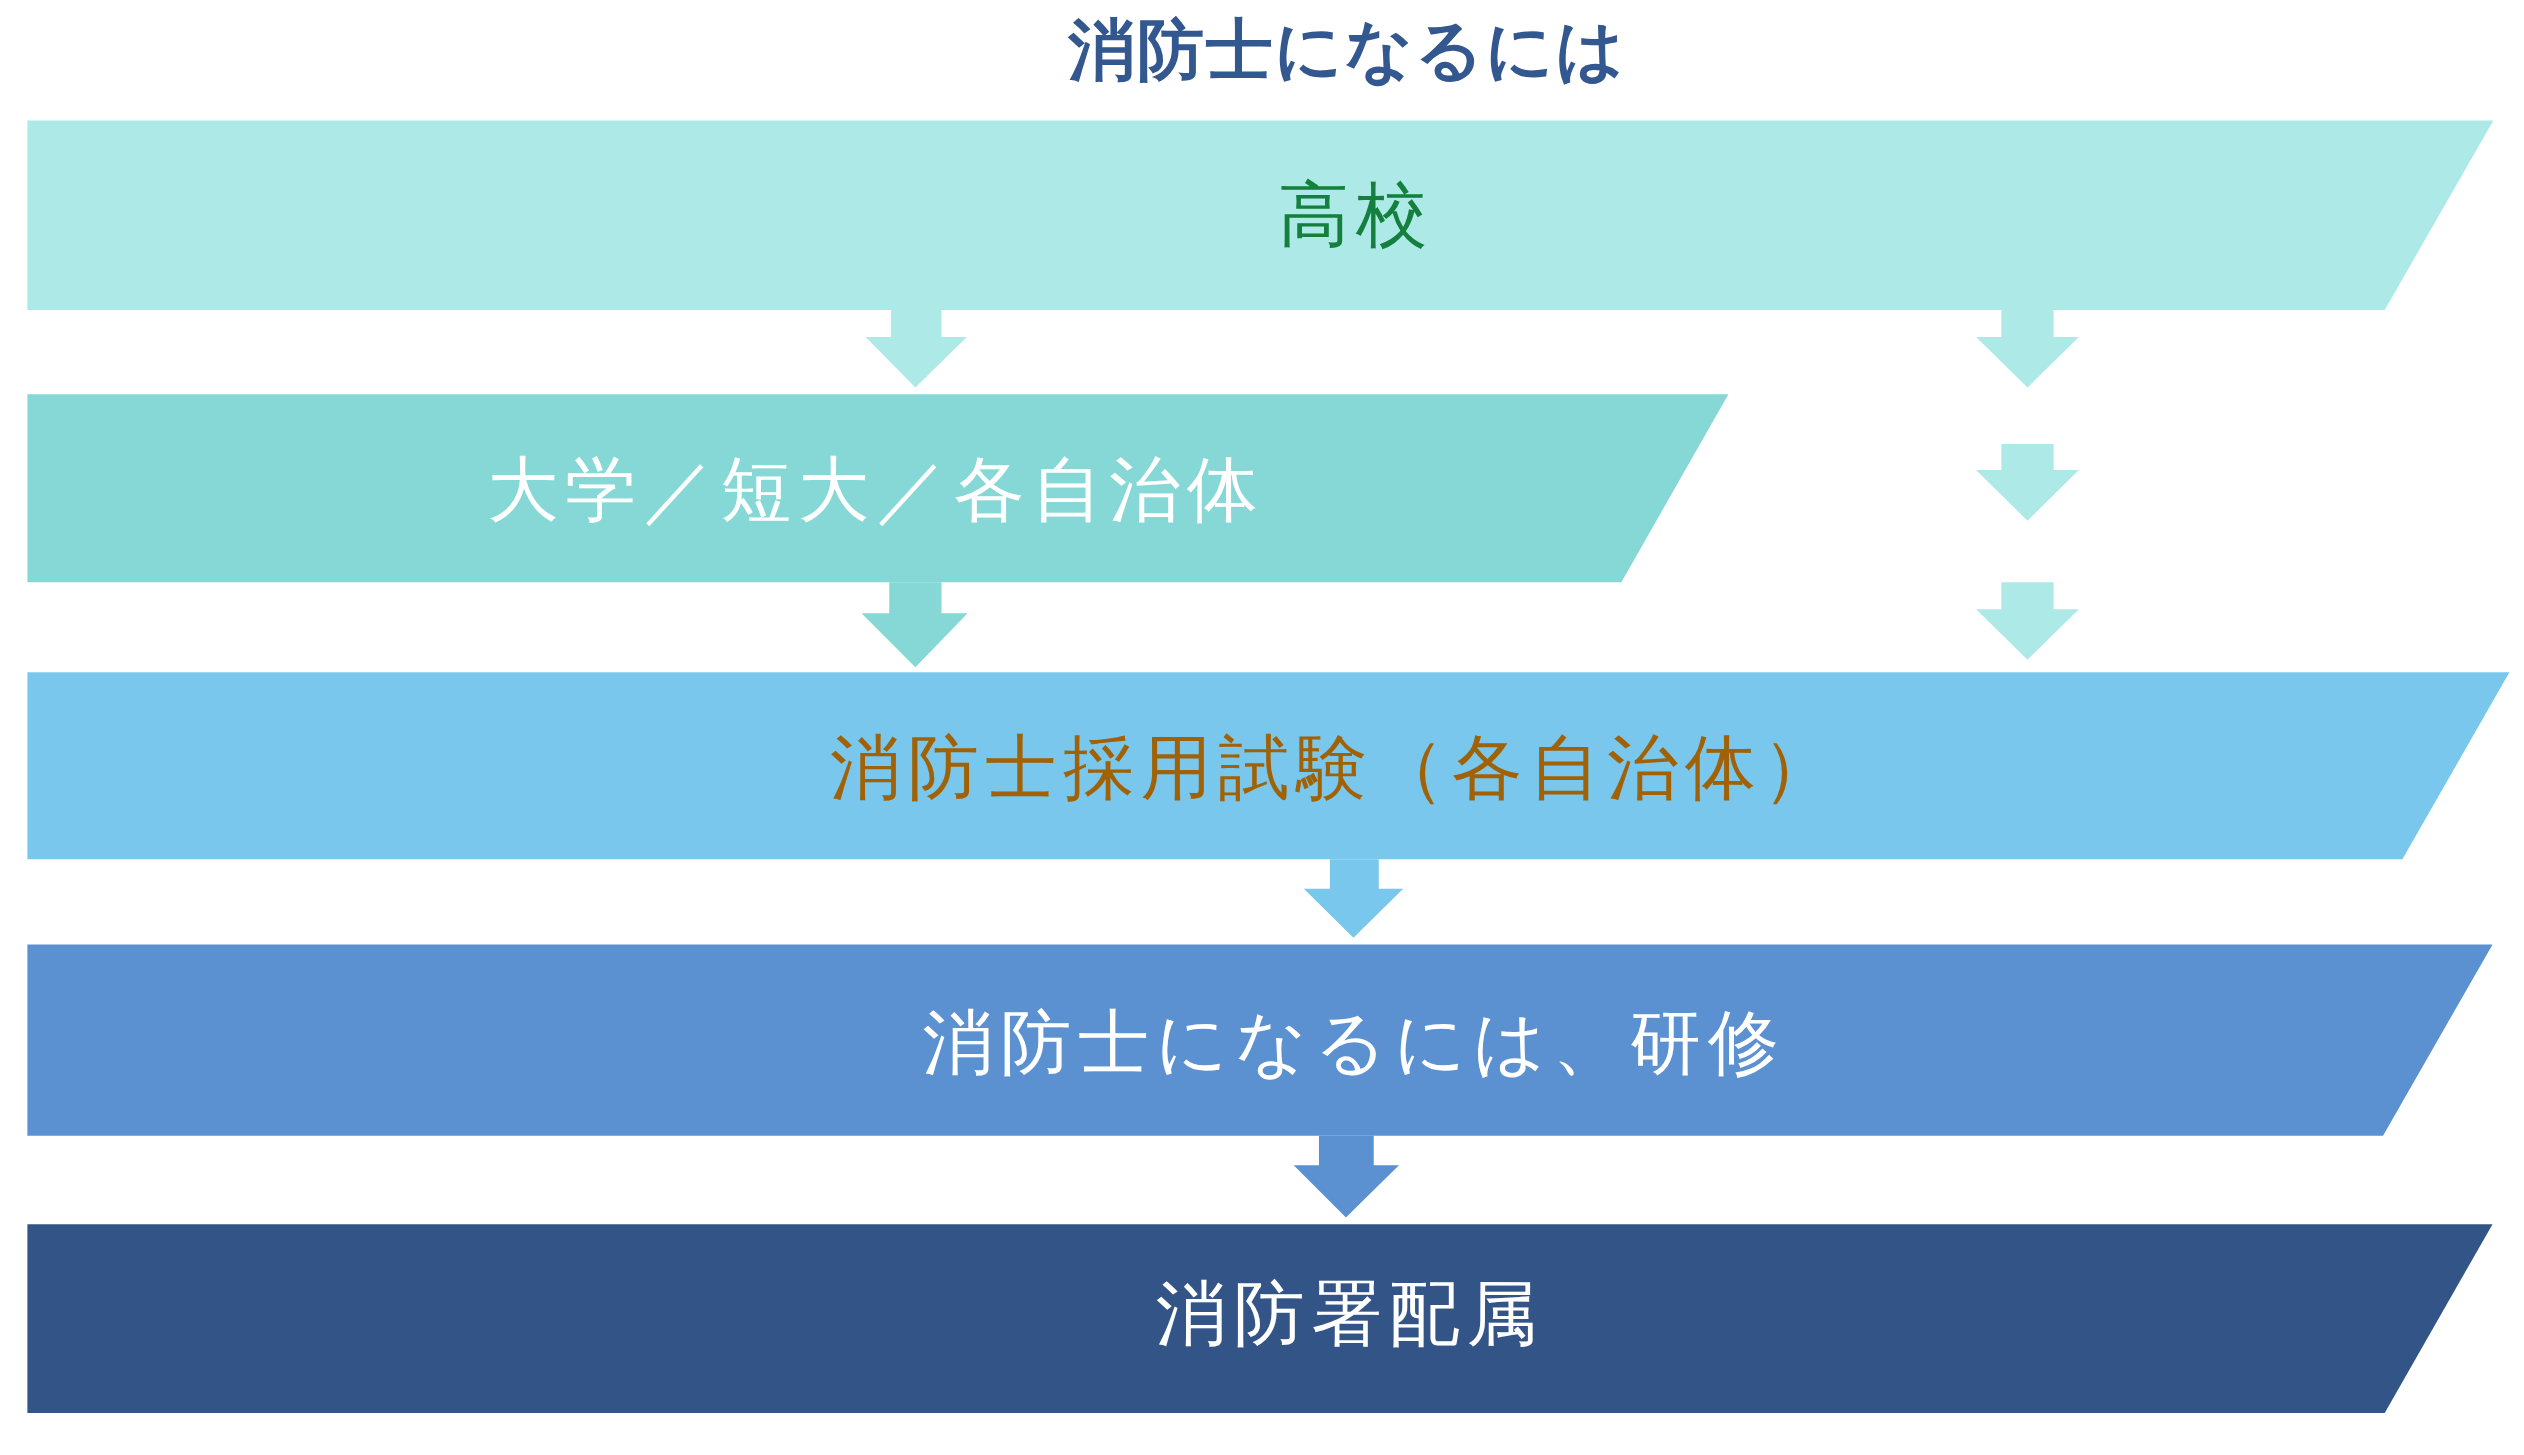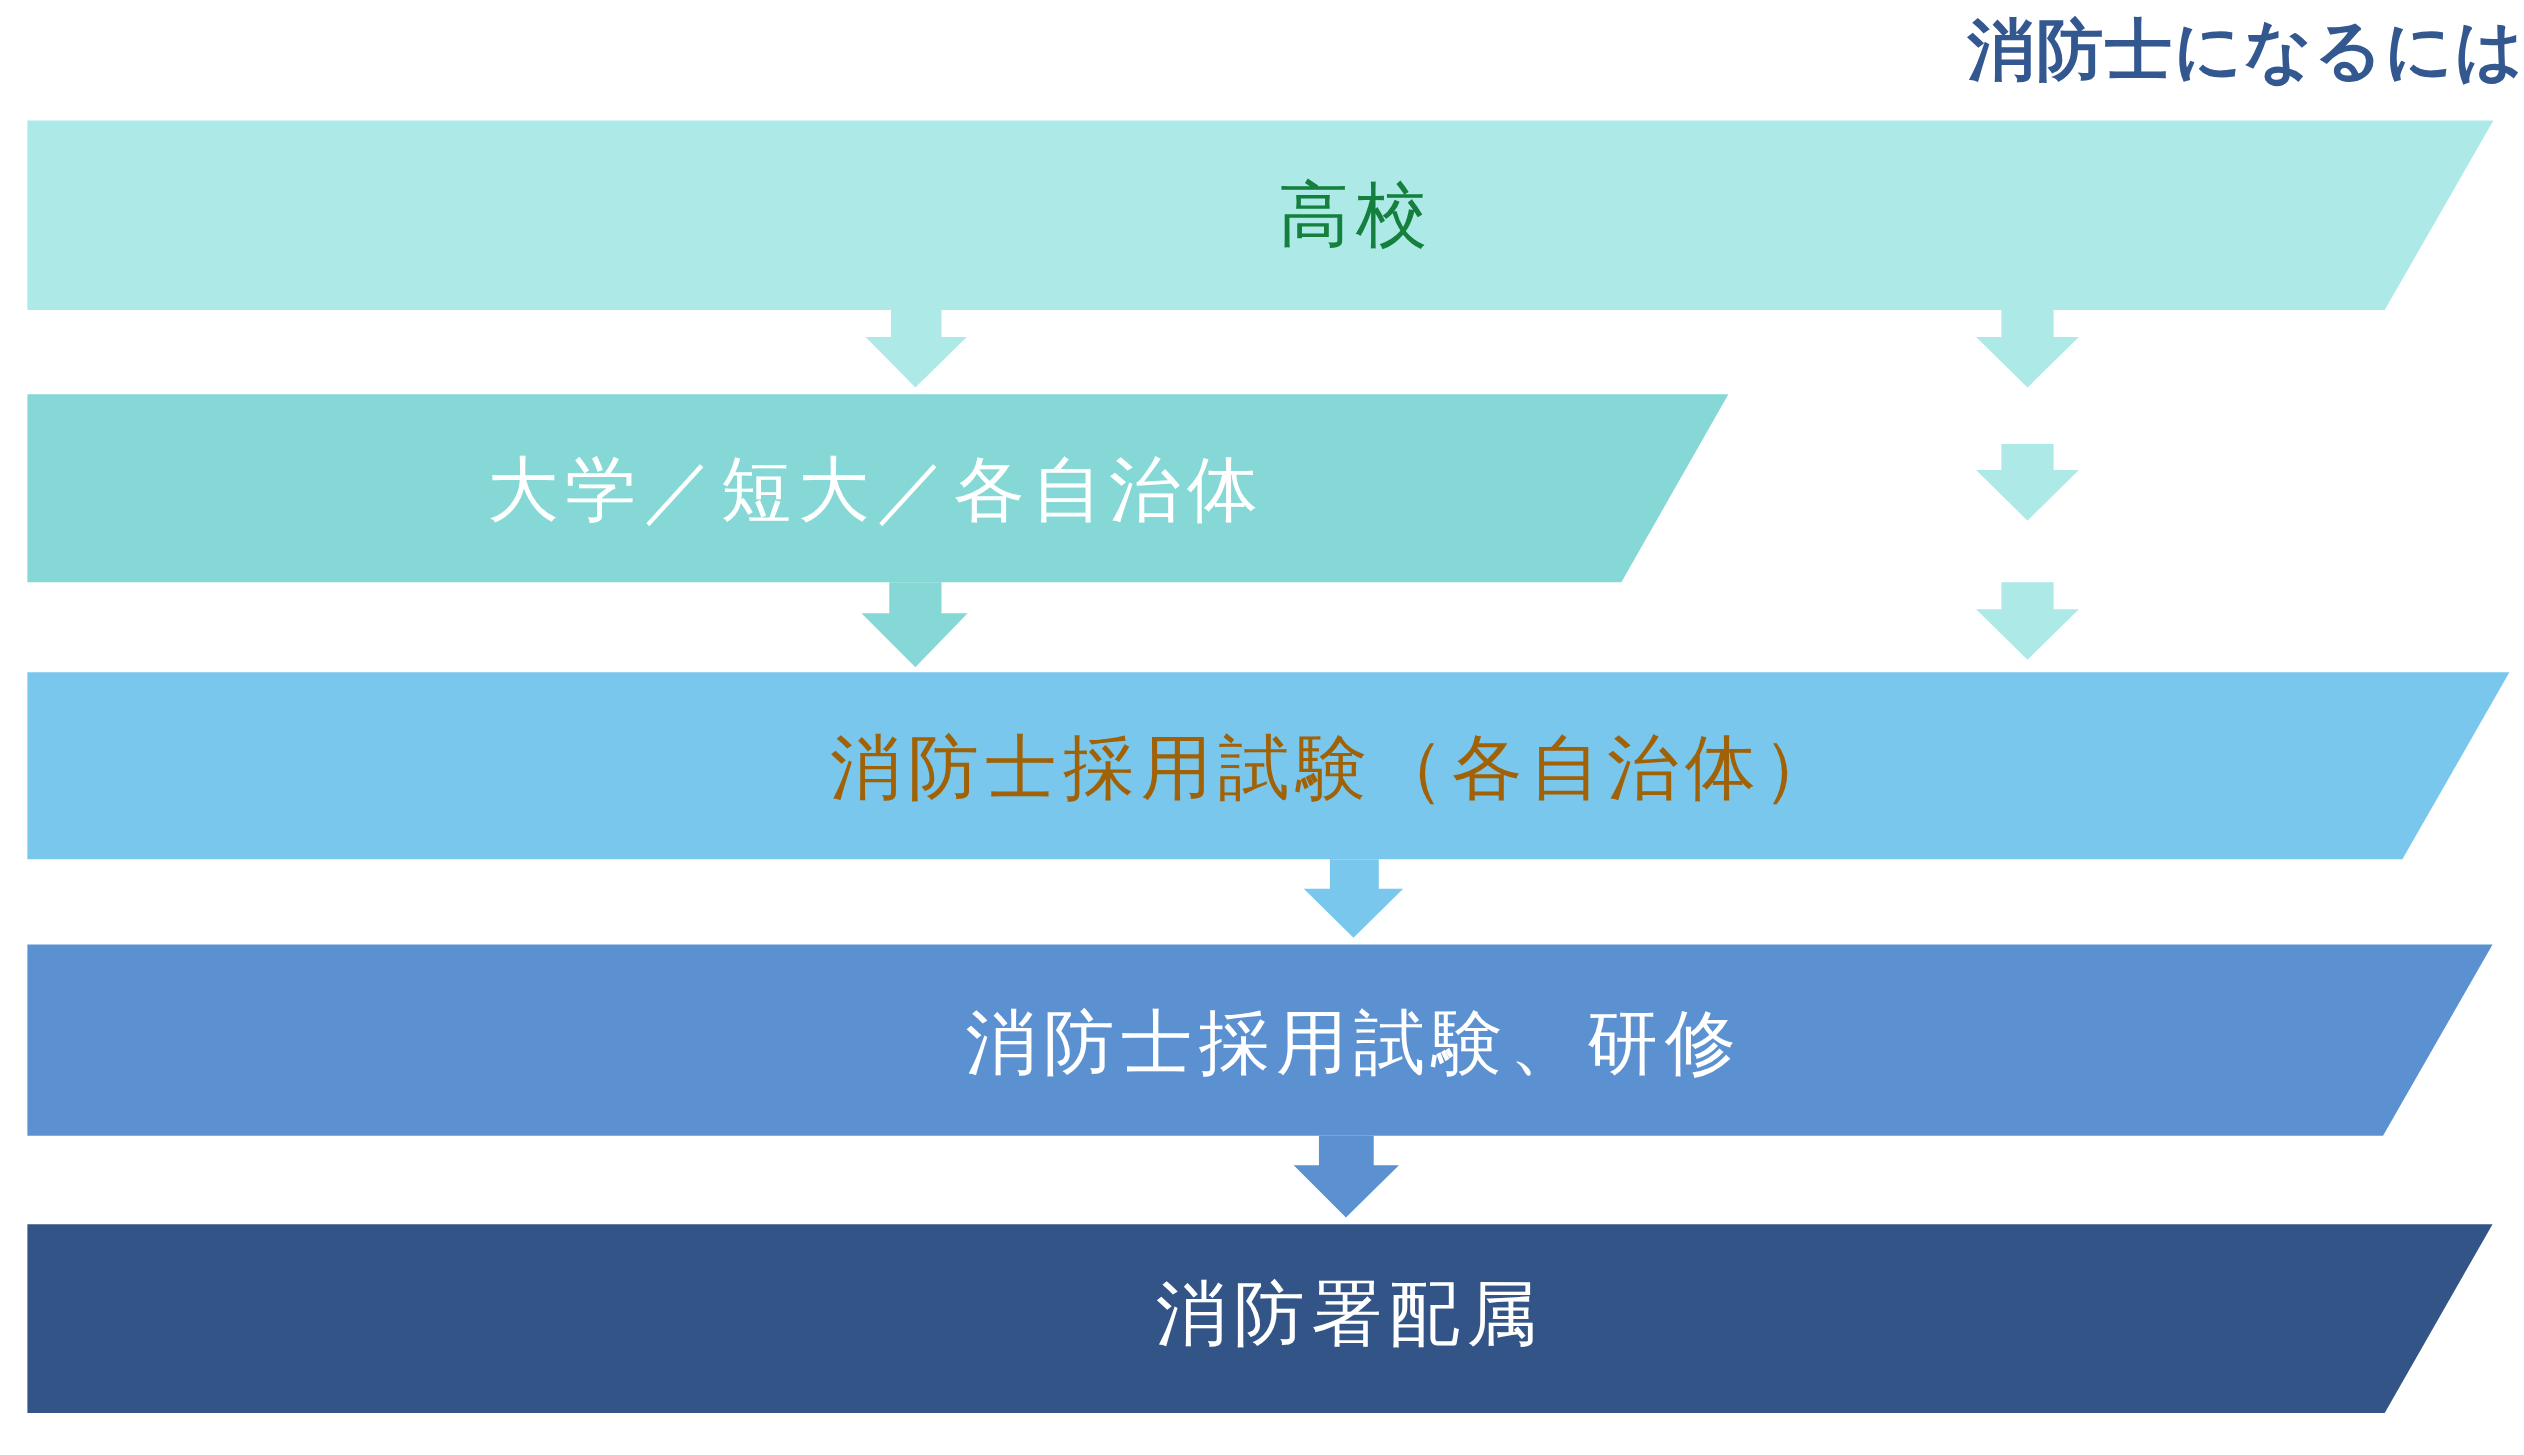--- a/index.html
+++ b/index.html
@@ -14,21 +14,21 @@
       overflow: hidden;
       font-family: "DejaVu Sans", "Liberation Sans", sans-serif;
     }
     .title {
       position: absolute;
       left: 0;
       width: 2697px;
       top: 10px;
       height: 81px;
       line-height: 81px;
-      text-align: right;
+      text-align: center;
       font-size: 67px;
       font-weight: bold;
       letter-spacing: 1.7px;
     }
     svg.canvas {
       position: absolute;
       left: 0;
       top: 0;
     }
     .step-label {
@@ -62,15 +62,15 @@
   <polygon class="arrow" points="2375,527 2437,527 2437,558 2467,558 2406,618 2345,558 2375,558" fill="#ade9e7"></polygon>
   <polygon class="arrow" points="2375,691 2437,691 2437,723 2467,723 2406,783 2345,723 2375,723" fill="#ade9e7"></polygon>
 
   <polygon class="arrow" points="1578,1020 1636,1020 1636,1055 1665,1055 1606,1113 1547,1055 1578,1055" fill="#79c7ec"></polygon>
   <polygon class="arrow" points="1565,1348 1630,1348 1630,1383 1660,1383 1597,1445 1535,1383 1565,1383" fill="#5b90d1"></polygon>
 </svg>
 
 <div class="step-label" style="left: 1356px; top: 179px; color: #15803d;">高校</div>
 <div class="step-label" style="left: 876px; top: 454px; color: rgb(255, 255, 255);">大学／短大／各自治体</div>
 <div class="step-label" style="left: 1335px; top: 732px; color: #a16207;">消防士採用試験（各自治体）</div>
-<div class="step-label" style="left: 1354px; top: 1007px; color: rgb(255, 255, 255);">消防士採用試験、研修</div>
+<div class="step-label" style="left: 1354px; top: 1007px; color: rgb(255, 255, 255);">消防士になるには、研修</div>
 <div class="step-label" style="left: 1350px; top: 1278px; color: rgb(255, 255, 255);">消防署配属</div>
 
 
 </body></html>

